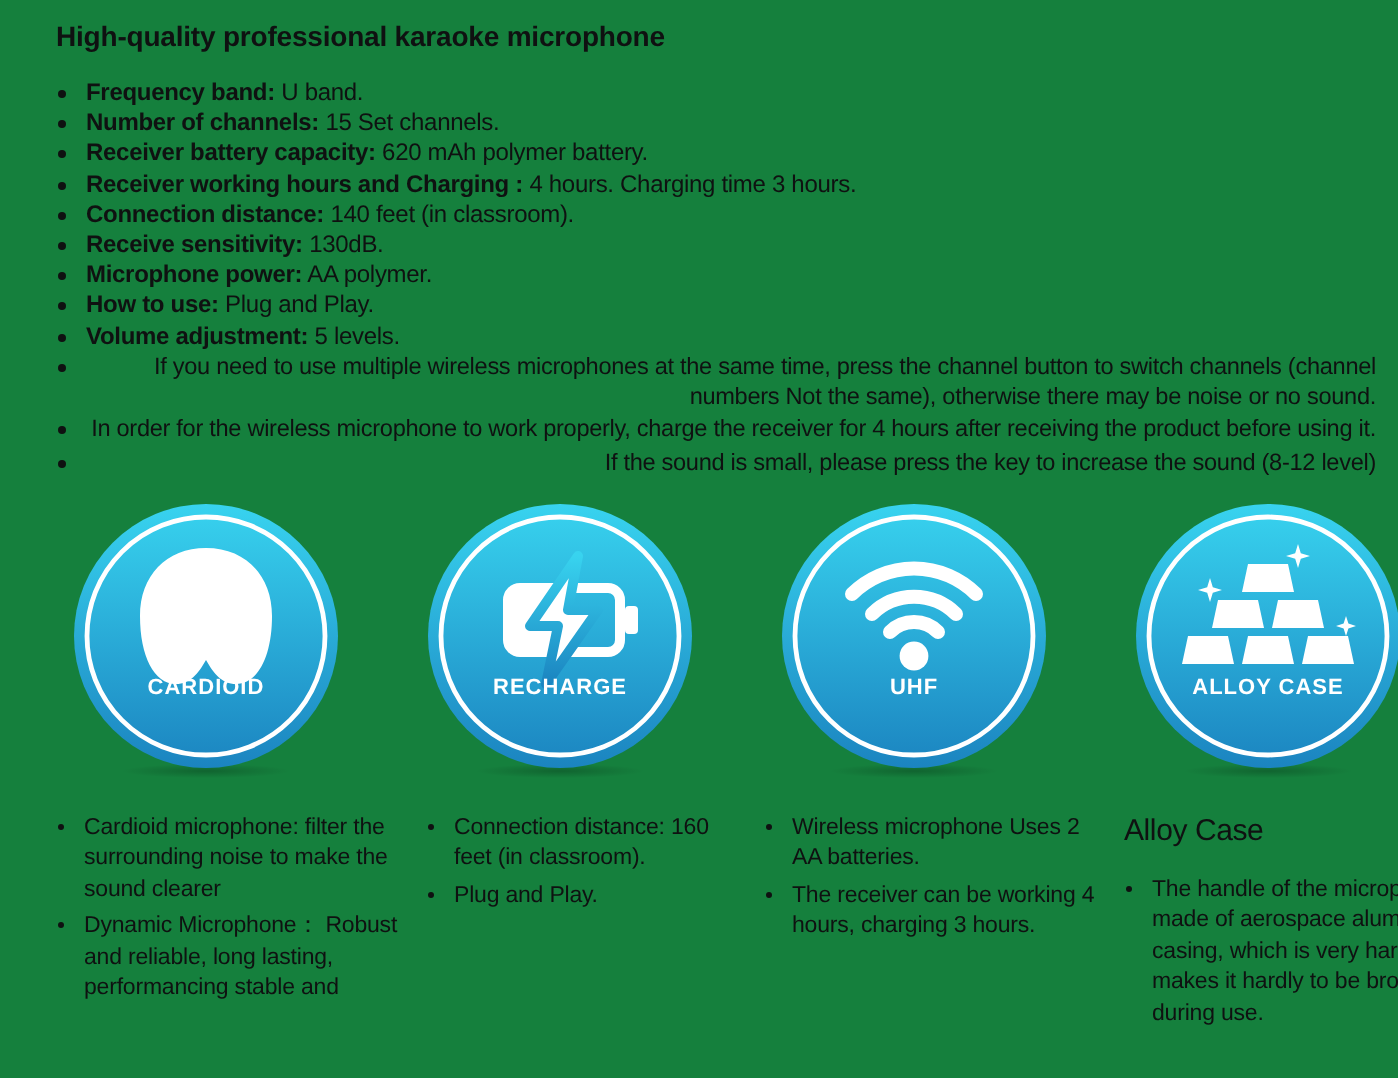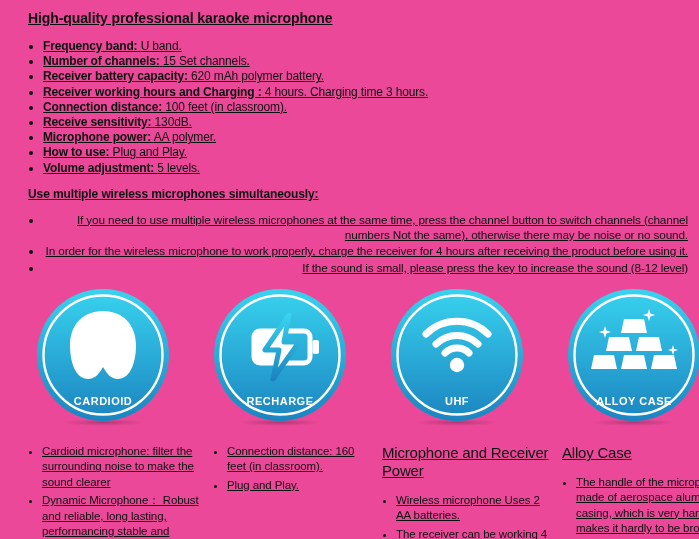--- a/index.html
+++ b/index.html
@@ -1,36 +1,36 @@
 <!DOCTYPE html>
 <html><head>
 <meta charset="utf-8">
 <style>
   * { box-sizing: border-box; }
   html,body { margin:0; padding:0; background:#fff; }
   body { font-family:"Liberation Sans","DejaVu Sans",sans-serif; color:#0f1111; }
-  .page { position:relative; width:699px; height:539px; overflow:hidden; background:#ec4899;text-decoration:underline; }
+  .page { position:relative; width:699px; height:539px; overflow:hidden; background:#15803d; }
 
   .title { font-size:14px; font-weight:700; margin:10px 0 13px 28px; letter-spacing:-0.1px; }
 
   ul { margin:0; }
   .spec-list { margin-left:31px; padding-left:12px; font-size:12px; line-height:15.2px;
                width:650px; letter-spacing:-0.15px; }
   .spec-label { font-weight:700; }
 
   .usage-heading { font-size:12px; font-weight:700; margin:11px 0 12px 28px; letter-spacing:-0.1px; }
   .usage-list { margin-left:31px; padding-left:12px; font-size:11.8px; line-height:15.3px;
                 width:657px; letter-spacing:-0.15px; }
   .usage-list li { margin-bottom:1px;text-align:right; }
 
   .badge-row { display:flex; gap:45px; margin:13px 0 0 37px; }
   .badge-wrap { width:132px; flex:0 0 auto; }
   .badge { position:relative; width:132px; height:132px; }
   .badge svg { display:block; }
-  .badge-label { position:absolute; left:0; top:106px; width:100%; text-align:center;
+  .badge-label { position:absolute; left:0; top:86px; width:100%; text-align:center;
                  color:#ffffff; font-weight:700; font-size:11px; letter-spacing:0.5px; }
   .badge-shadow { width:108px; height:9px; margin:-3px auto 0;
                   background:radial-gradient(ellipse closest-side, rgba(0,0,0,0.22), rgba(0,0,0,0) 78%); }
 
   .columns { display:flex; margin:17px 0 0 28px; }
   .col { flex:0 0 auto; }
   .col-0 { width:174px; margin-right:11px; }
   .col-1 { width:158px; margin-right:11px; }
   .col-2 { width:172px; margin-right:8px; }
   .col-3 { width:190px; }
@@ -43,28 +43,27 @@
 
 <div class="page">
 
   <h1 class="title">High-quality professional karaoke microphone</h1>
 
   <ul class="spec-list">
     <li><span class="spec-label">Frequency band:</span> <span>U band.</span></li>
     <li><span class="spec-label">Number of channels:</span> <span>15 Set channels.</span></li>
     <li><span class="spec-label">Receiver battery capacity:</span> <span>620 mAh polymer battery.</span></li>
     <li><span class="spec-label">Receiver working hours and Charging :</span> <span>4 hours. Charging time 3 hours.</span></li>
-    <li><span class="spec-label">Connection distance:</span> <span>100 feet (in classroom).</span></li>
+    <li><span class="spec-label">Connection distance:</span> <span>140 feet (in classroom).</span></li>
     <li><span class="spec-label">Receive sensitivity:</span> <span>130dB.</span></li>
     <li><span class="spec-label">Microphone power:</span> <span>AA polymer.</span></li>
     <li><span class="spec-label">How to use:</span> <span>Plug and Play.</span></li>
     <li><span class="spec-label">Volume adjustment:</span> <span>5 levels.</span></li>
   </ul>
 
-  <div class="usage-heading">Use multiple wireless microphones simultaneously:</div>
 
   <ul class="usage-list">
     <li>If you need to use multiple wireless microphones at the same time, press the channel button to switch channels (channel numbers Not the same), otherwise there may be noise or no sound.</li>
     <li>In order for the wireless microphone to work properly, charge the receiver for 4 hours after receiving the product before using it.</li>
     <li>If the sound is small, please press the key to increase the sound (8-12 level)</li>
   </ul>
 
   <div class="badge-row">
 
     <div class="badge-wrap">
@@ -169,21 +168,20 @@
     </div>
 
     <div class="col col-1">
       <ul>
         <li>Connection distance: 160 feet (in classroom).</li>
         <li>Plug and Play.</li>
       </ul>
     </div>
 
     <div class="col col-2">
-      <h3 class="col-heading">Microphone and Receiver Power</h3>
       <ul>
         <li>Wireless microphone Uses 2 AA batteries.</li>
         <li>The receiver can be working 4 hours, charging 3 hours.</li>
       </ul>
     </div>
 
     <div class="col col-3">
       <h3 class="col-heading">Alloy Case</h3>
       <ul>
         <li>The handle of the microphone is made of aerospace aluminum alloy casing, which is very hard and makes it hardly to be broken during use.</li>

